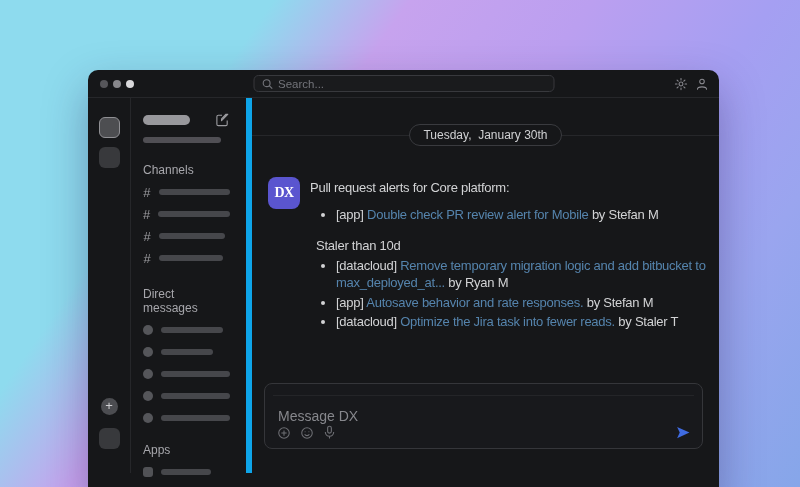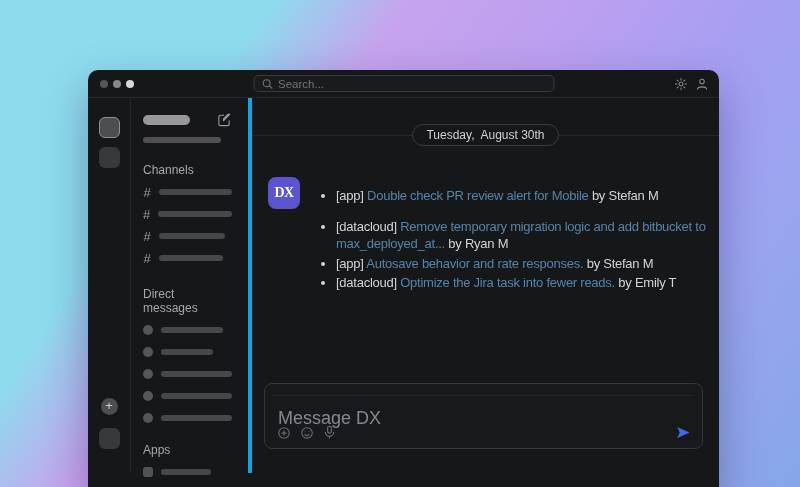--- a/index.html
+++ b/index.html
@@ -40,21 +40,21 @@
   .rail-sq { width:21px; height:21px; border-radius:6px; background:#38393c; }
   .rail-sq.active { background:#4d4e51; border:1.5px solid #909094; margin-top:19px; }
   .rail-sq.second { margin-top:9px; }
   .rail-spacer { flex:1; }
   .rail-plus {
     width:17px; height:17px; border-radius:50%; background:#4c4d51; color:#cfcfd2;
     font-size:13px; line-height:15px; text-align:center; margin-bottom:13px;
   }
   .rail-sq.bottom { margin-bottom:24px; }
 
-  .sidebar { width:121px; border-right:4px solid #0ea5e9; padding:14px 16px 0 12px; flex-shrink:0; }
+  .sidebar { width:121px; border-right:6px solid #0ea5e9; padding:14px 16px 0 12px; flex-shrink:0; }
   .sb-head { display:flex; align-items:center; }
   .pill { border-radius:4px; background:#46474b; height:6px; }
   .title-pill { width:47px; height:10px; border-radius:5px; background:#98989c; }
   .sub-pill { width:78px; margin-top:10px; background:#504f54; }
   .compose { margin-left:auto; color:#9b9b9f; display:flex; }
   .sb-label { margin-top:20px; color:#a7a7ac; font-size:12px; }
   .sb-label.dm { margin-top:18px; }
   .sb-label.apps { margin-top:14px; }
   .sb-row { display:flex; align-items:center; gap:8px; height:22px; color:#9b9b9f; }
   .sb-rows { margin-top:4px; }
@@ -87,21 +87,21 @@
   .section ul { margin:3px 0 0; padding-left:20px; }
   .section li { line-height:17.5px; margin-top:2px; }
   .lnk { color:#5584ad; text-decoration:none; cursor:pointer; }
   .pre, .by { color:#d2d3d5;text-align:center; }
 
   .composer {
     position:absolute; left:12px; right:16px; bottom:24px; height:66px;
     border:1px solid #35363a; border-radius:8px; background:#18191c;
   }
   .composer-topline { position:absolute; top:11px; left:8px; right:8px; height:1px; background:#242528; }
-  .composer-ph { position:absolute; top:24px; left:13px; color:#86878c; font-size:18px; }
+  .composer-ph { position:absolute; top:24px; left:13px; color:#86878c; font-size:14px; }
   .composer-icons { position:absolute; bottom:8px; left:12px; right:11px; display:flex; align-items:center; gap:9px; color:#6e6f74; }
   .send { margin-left:auto; color:#3f6be0; display:flex; }
 
   svg { display:block; }
 </style>
 </head>
 <body>
 
 <div class="stage">
   <div class="window">
@@ -216,53 +216,55 @@
         <div class="sb-rows">
           <div class="sb-row">
             <span class="app-av"></span>
             <span class="pill" style="width:50px"></span>
           </div>
         </div>
       </div>
 
       <div class="content">
         <div class="date-row">
-          <span class="date-pill">Tuesday,  August 30th</span>
+          <span class="date-pill">Tuesday,  January 30th</span>
         </div>
 
         <div class="message">
           <div class="avatar">DX</div>
           <div class="msg-main">
+            <div class="intro">Pull request alerts for Core platform:</div>
 
             <div class="section">
               <ul>
                 <li>
                   <span class="pre">[app]</span>
                   <a class="lnk">Double check PR review alert for Mobile</a>
                   <span class="by">by Stefan M</span>
                 </li>
               </ul>
             </div>
 
             <div class="section">
+              <div class="sec-title">Staler than 10d</div>
               <ul>
                 <li>
                   <span class="pre">[datacloud]</span>
                   <a class="lnk">Remove temporary migration logic and add bitbucket to max_deployed_at...</a>
                   <span class="by">by Ryan M</span>
                 </li>
                 <li>
                   <span class="pre">[app]</span>
                   <a class="lnk">Autosave behavior and rate responses.</a>
                   <span class="by">by Stefan M</span>
                 </li>
                 <li>
                   <span class="pre">[datacloud]</span>
                   <a class="lnk">Optimize the Jira task into fewer reads.</a>
-                  <span class="by">by Emily T</span>
+                  <span class="by">by Staler T</span>
                 </li>
               </ul>
             </div>
           </div>
         </div>
 
         <div class="composer">
           <div class="composer-topline"></div>
           <div class="composer-ph">Message DX</div>
           <div class="composer-icons">

